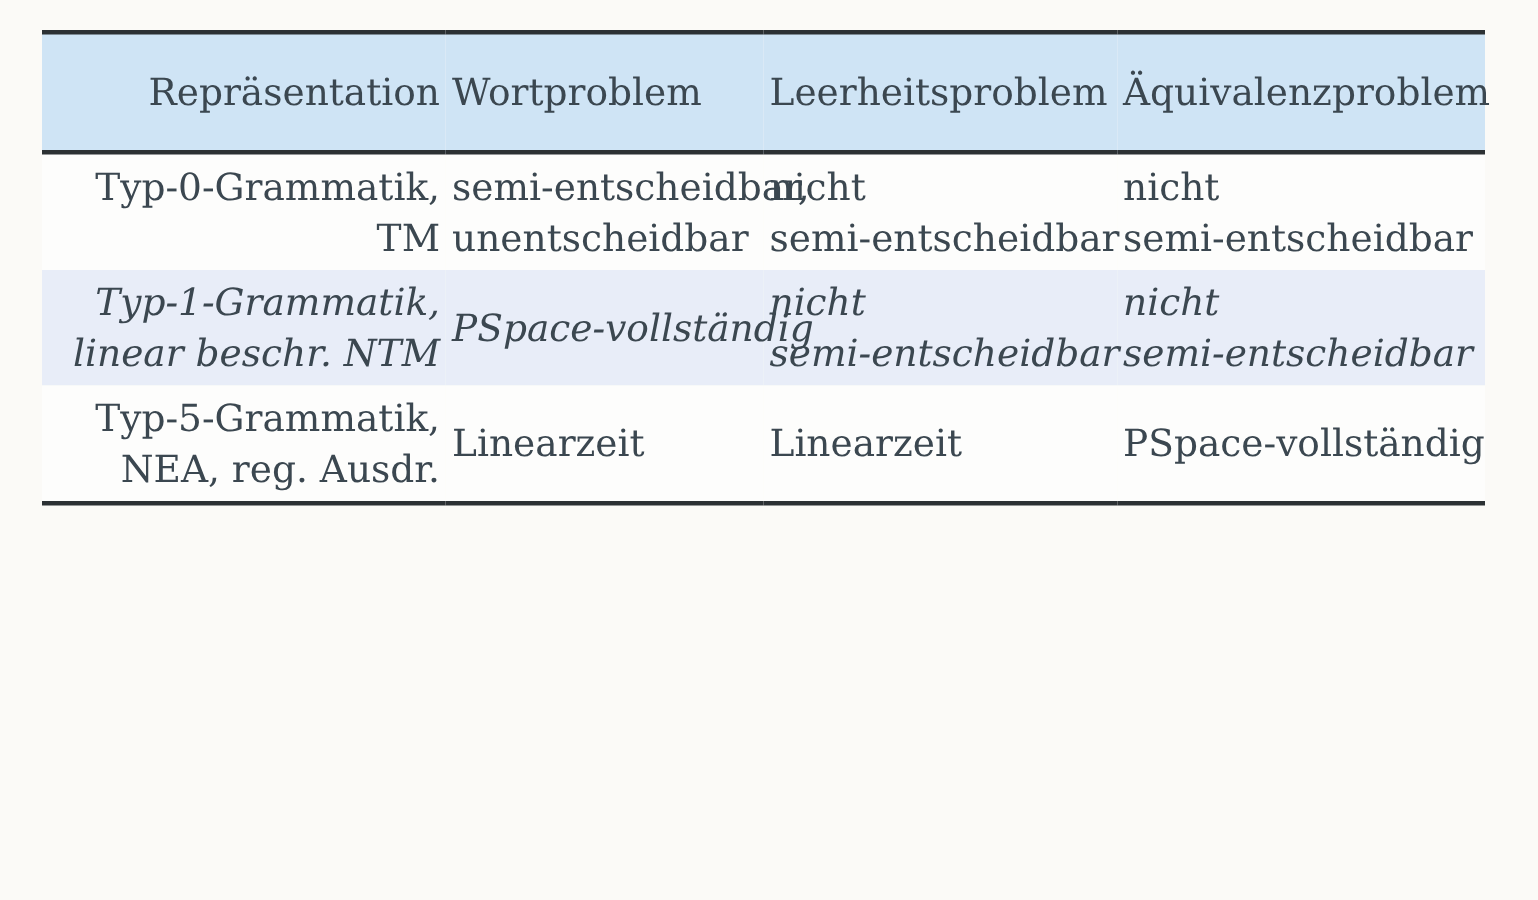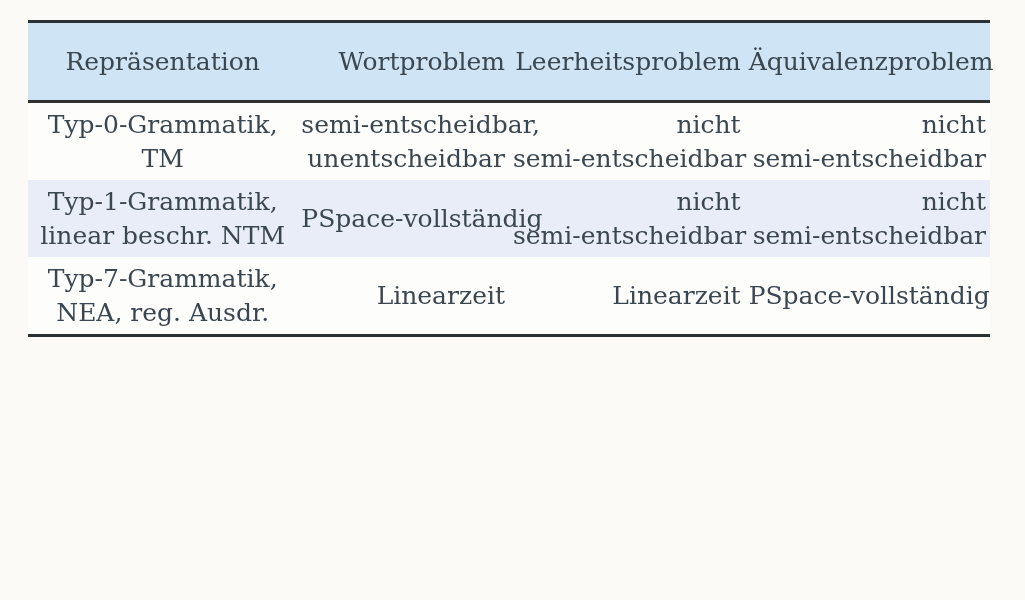--- a/index.html
+++ b/index.html
@@ -37,38 +37,38 @@
     font-size: 25px;
     line-height: 34px;
   }
   col.c1 { width: 28%; }
   col.c2 { width: 22%; }
   col.c3 { width: 24.5%; }
   col.c4 { width: 25.5%; }
   th, td {
     font-weight: normal;
     vertical-align: middle;
-    text-align: right;
+    text-align: left;
     white-space: pre;
     padding: 0 4px;
     height: 77px;
     color: var(--text);
   }
   th.left-col, td.left-col {
-    text-align: center;
+    text-align: right;
     padding-left: 4px;
   }
   thead tr {
     background: var(--header-bg);
   }
   thead th {
     border-bottom: 3px solid var(--rule);
   }
   tbody tr.plain { background: var(--plain-bg); }
-  tbody tr.stripe { background: var(--stripe-bg); }
+  tbody tr.stripe { background: var(--stripe-bg); font-style: italic; }
 </style>
 </head>
 <body>
 
 <div class="table-wrap">
   <table class="decidability-table">
     <colgroup>
       <col class="c1">
         <col class="c2">
         <col class="c3">
@@ -96,21 +96,21 @@
       <tr class="stripe">
         <td class="left-col">Typ-1-Grammatik,
 linear beschr. NTM</td>
         <td>PSpace-vollständig</td>
         <td>nicht
 semi-entscheidbar</td>
         <td>nicht
 semi-entscheidbar</td>
       </tr>
       <tr class="plain">
-        <td class="left-col">Typ-7-Grammatik,
+        <td class="left-col">Typ-5-Grammatik,
 NEA, reg. Ausdr.</td>
         <td>Linearzeit</td>
         <td>Linearzeit</td>
         <td>PSpace-vollständig</td>
       </tr>
     </tbody>
   </table>
 </div>
 
 </body></html>

